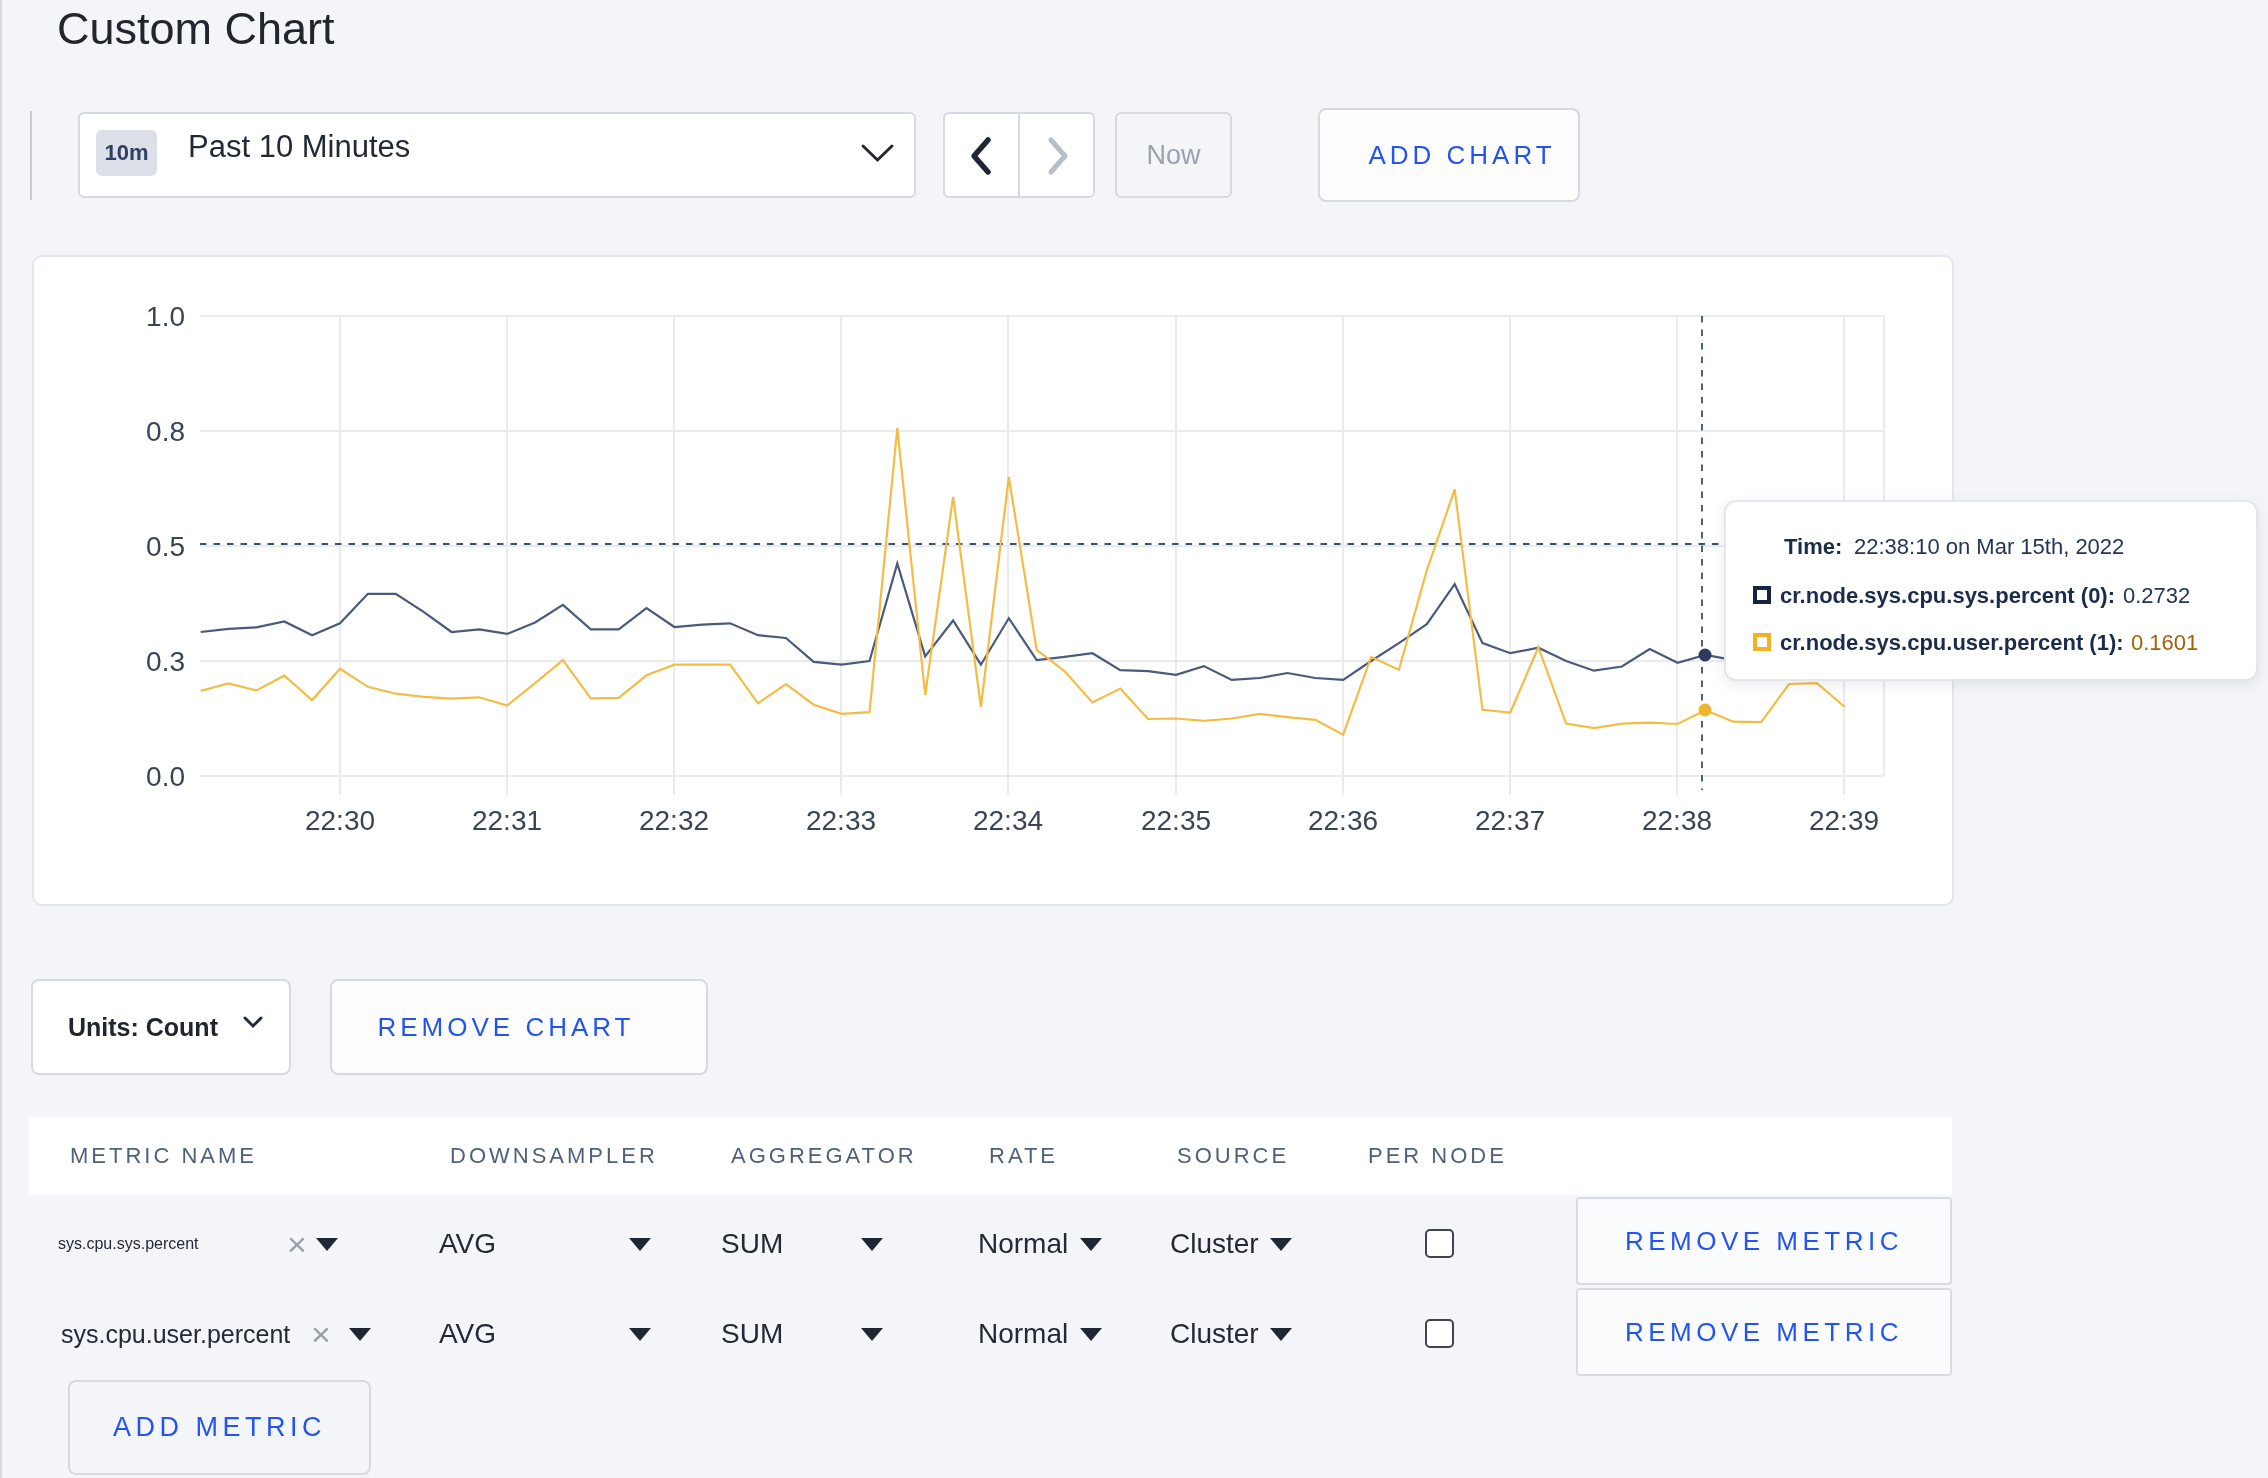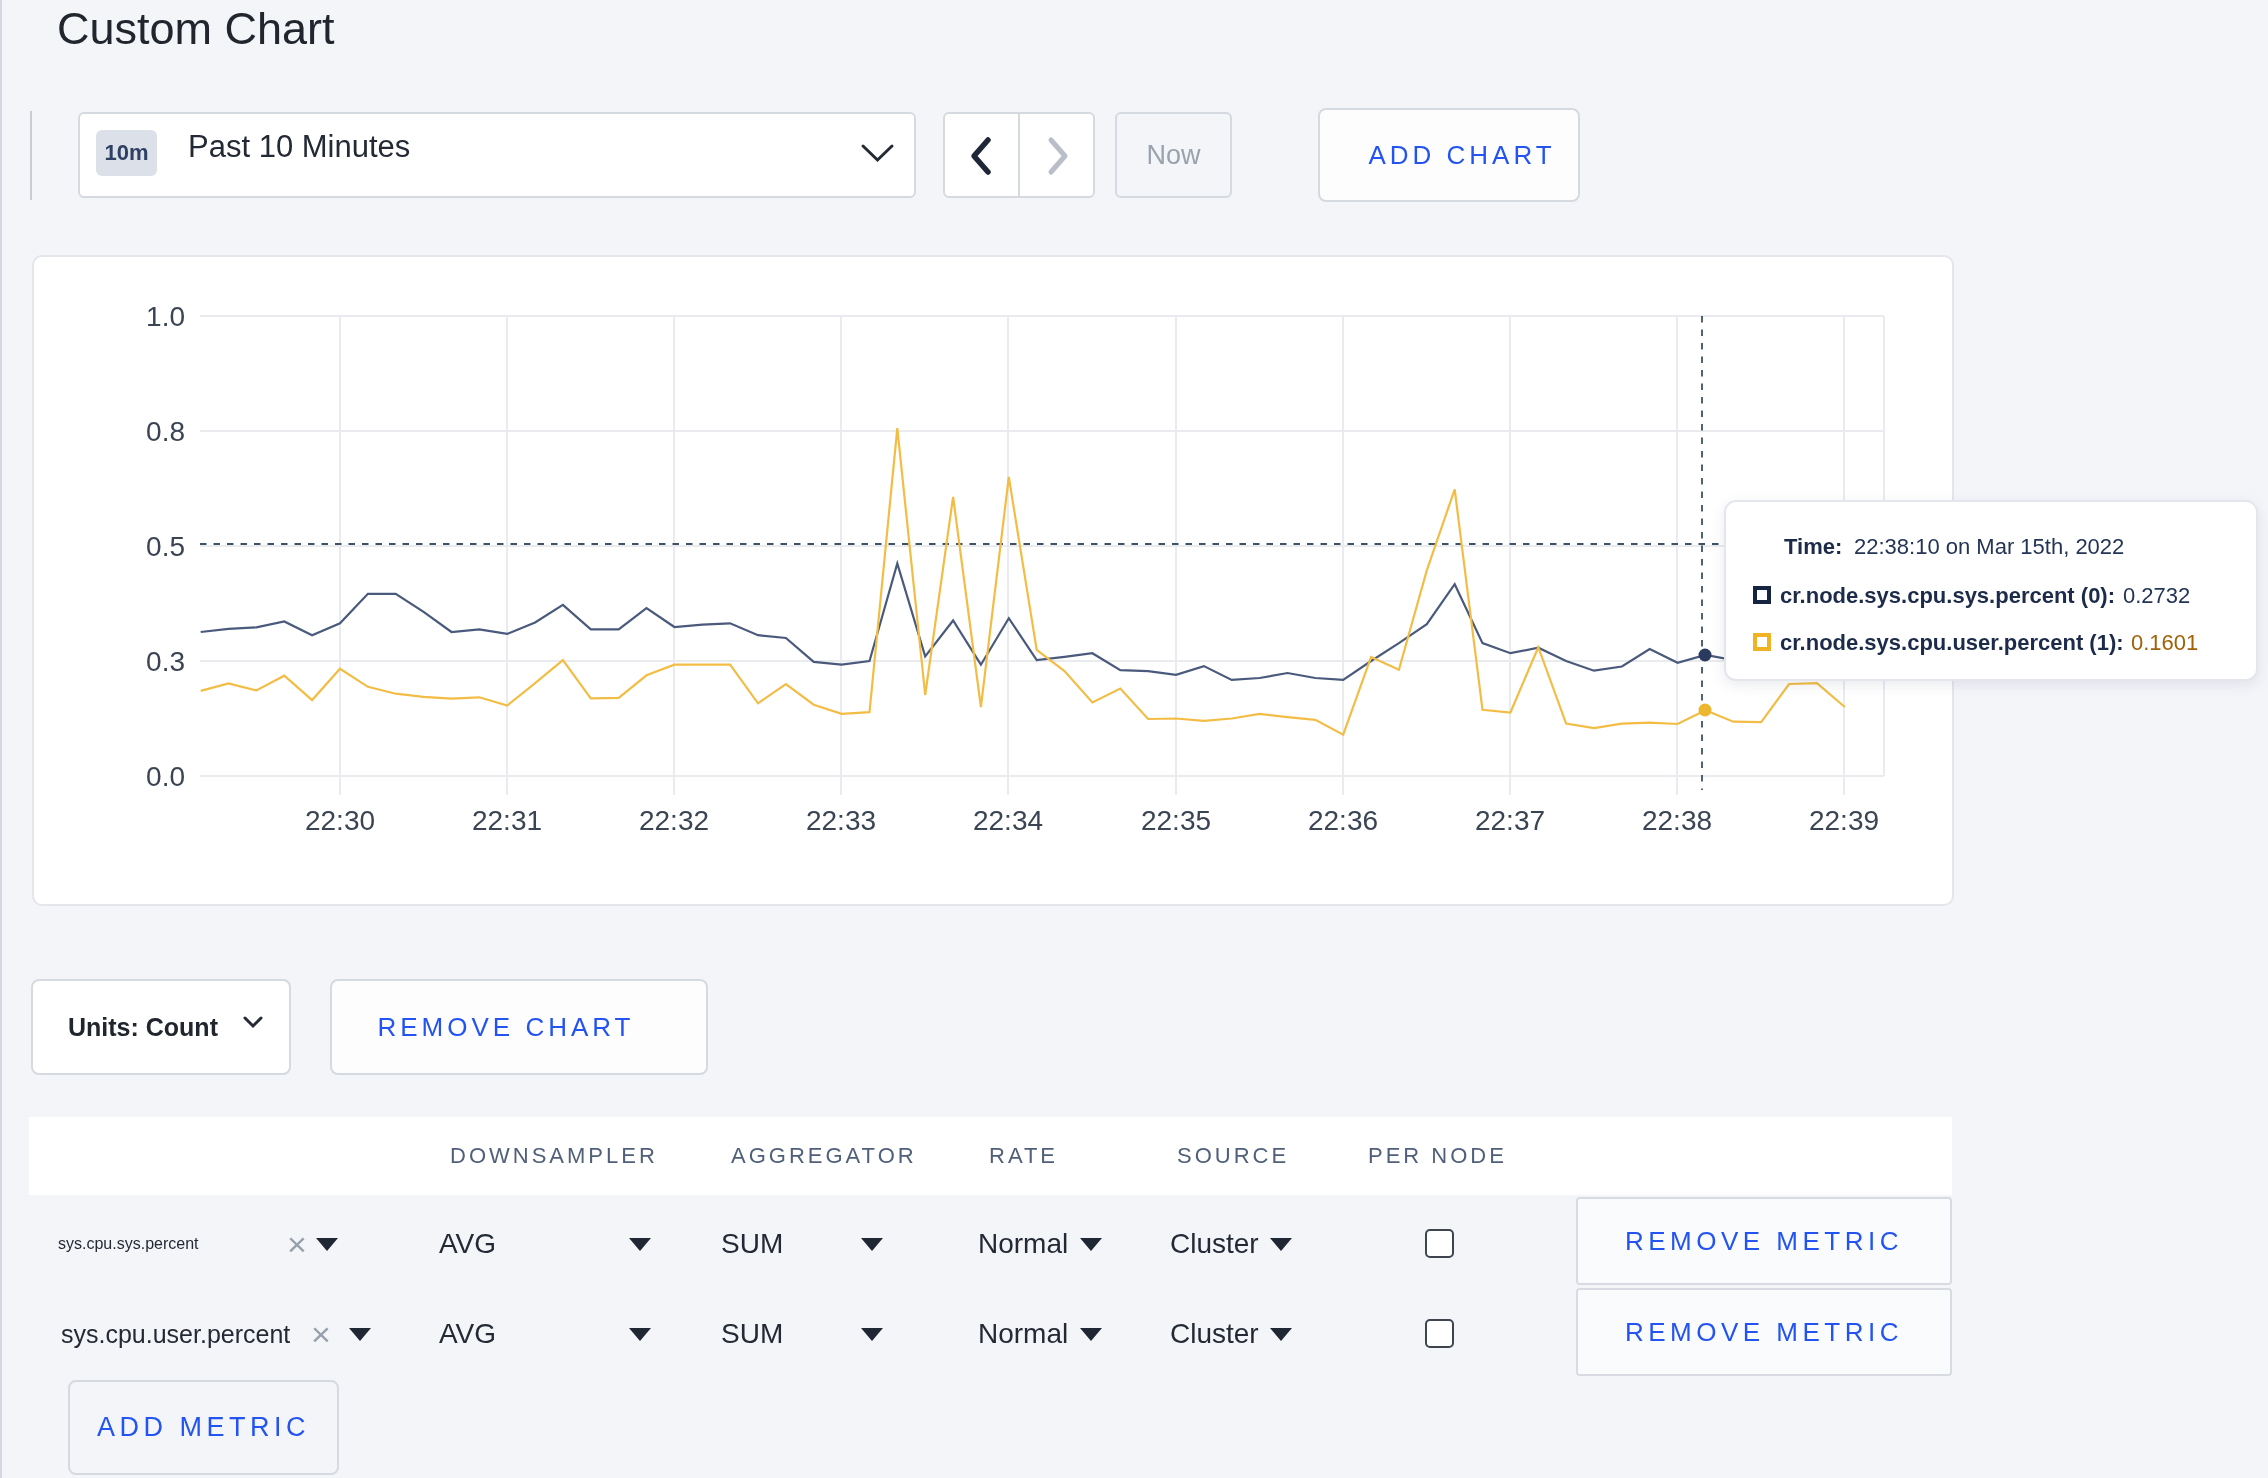--- a/index.html
+++ b/index.html
@@ -106,20 +106,21 @@
 <div class="abs" style="left:68px;top:979px;height:96px;display:flex;align-items:center;font-size:25px;font-weight:bold;color:#21262e;">Units: Count</div>
 <svg class="abs" style="left:242px;top:1014px;" width="22" height="20">
     <polyline points="3,4 11,12 19,4" fill="none" stroke="#242a35" stroke-width="3" stroke-linecap="round"></polyline>
   </svg>
 <div class="btn" style="left:312px;top:979px;width:378px;height:96px;">
     <span class="bluetext" style="margin-right:26px;">REMOVE CHART</span>
   </div>
 
 <div class="abs" style="left:29px;top:1117px;width:1923px;height:78px;background:#fff;"></div>
 <div class="abs" style="left:0;top:1117px;width:2268px;height:78px;">
+  <div class="abs hdr" style="left:70px;">METRIC NAME</div>
   <div class="abs hdr" style="left:450px;">DOWNSAMPLER</div>
   <div class="abs hdr" style="left:731px;">AGGREGATOR</div>
   <div class="abs hdr" style="left:989px;">RATE</div>
   <div class="abs hdr" style="left:1177px;">SOURCE</div>
   <div class="abs hdr" style="left:1368px;">PER NODE</div>
 </div>
 <style>.hdr{ top:0; height:78px; display:flex; align-items:center; font-size:22px; letter-spacing:3px; color:#51607a; }</style>
 
 <div class="abs row" style="top:1244px;">
   <span class="abs cell" style="left:58px;font-size:16px;">sys.cpu.sys.percent</span>
@@ -157,15 +158,15 @@
     <span class="bluetext" style="letter-spacing:4.5px;">REMOVE METRIC</span>
   </div>
 
 <style>
 .row { left:0; width:2268px; height:0; }
 .cell { font-size:28px; color:#242a35; transform:translateY(-50%); }
 .xmark { font-size:34px; color:#98a0ac; transform:translateY(-50%); }
 .tri { width:0; height:0; border-left:11px solid transparent; border-right:11px solid transparent; border-top:13px solid #1f2634; transform:translateY(-6px); }
 </style>
 
-<div class="btn" style="left:50px;top:1380px;width:271px;height:95px;background:transparent;">
+<div class="btn" style="left:50px;top:1380px;width:303px;height:95px;background:transparent;">
     <span class="bluetext" style="font-size:27px;letter-spacing:4.5px;">ADD METRIC</span>
   </div>
 
 </body></html>

